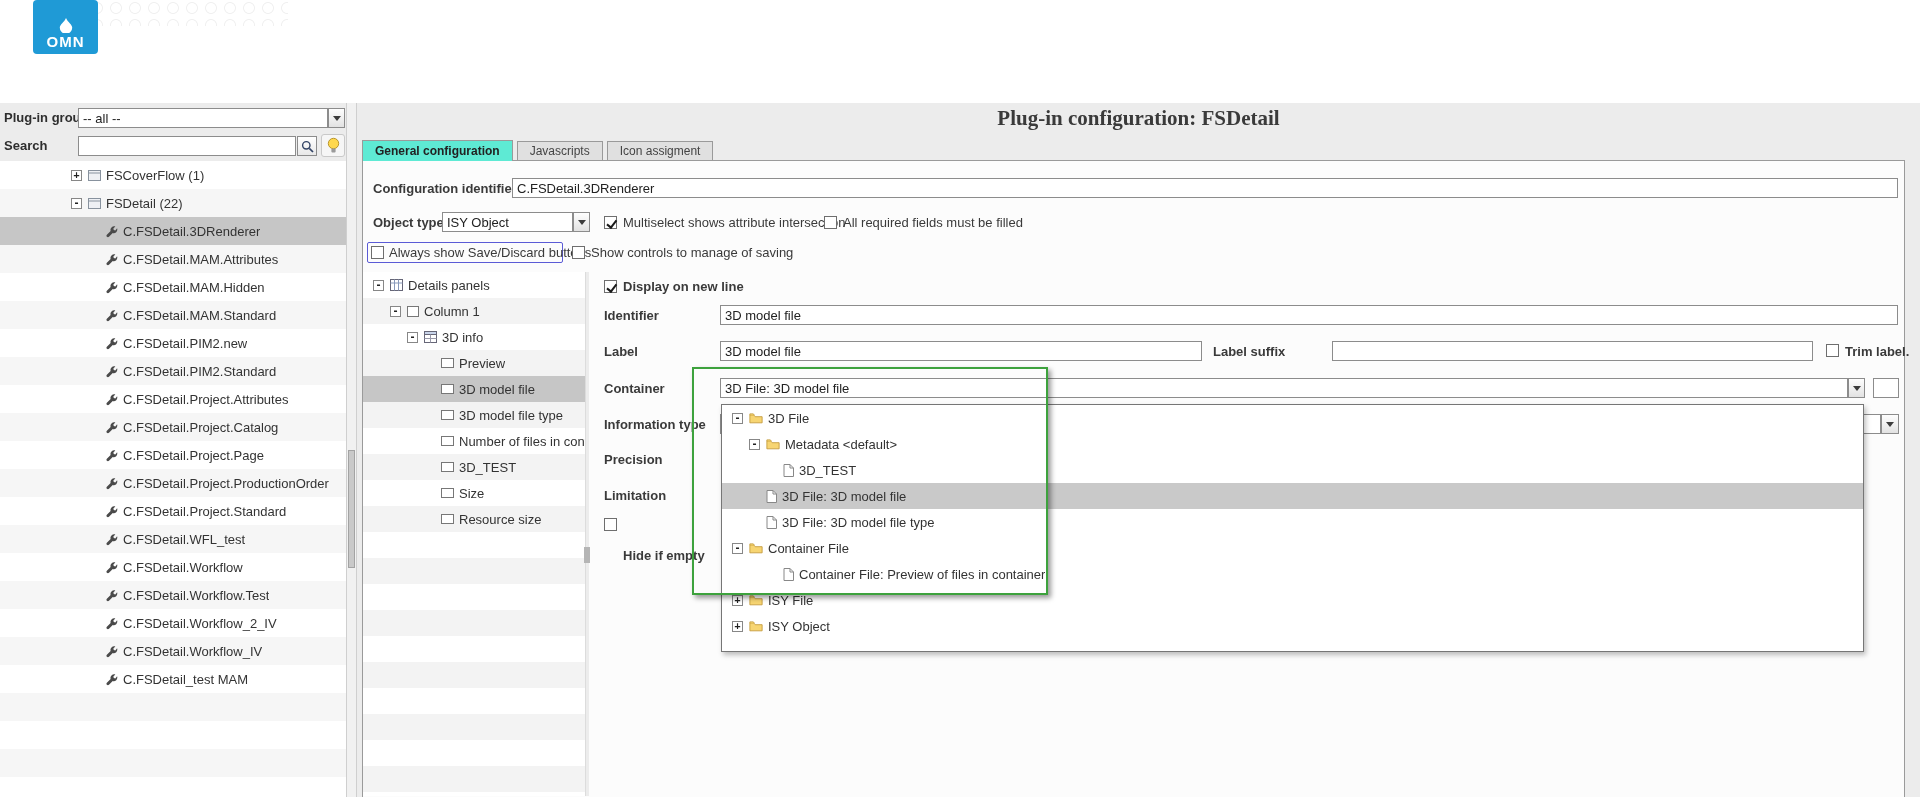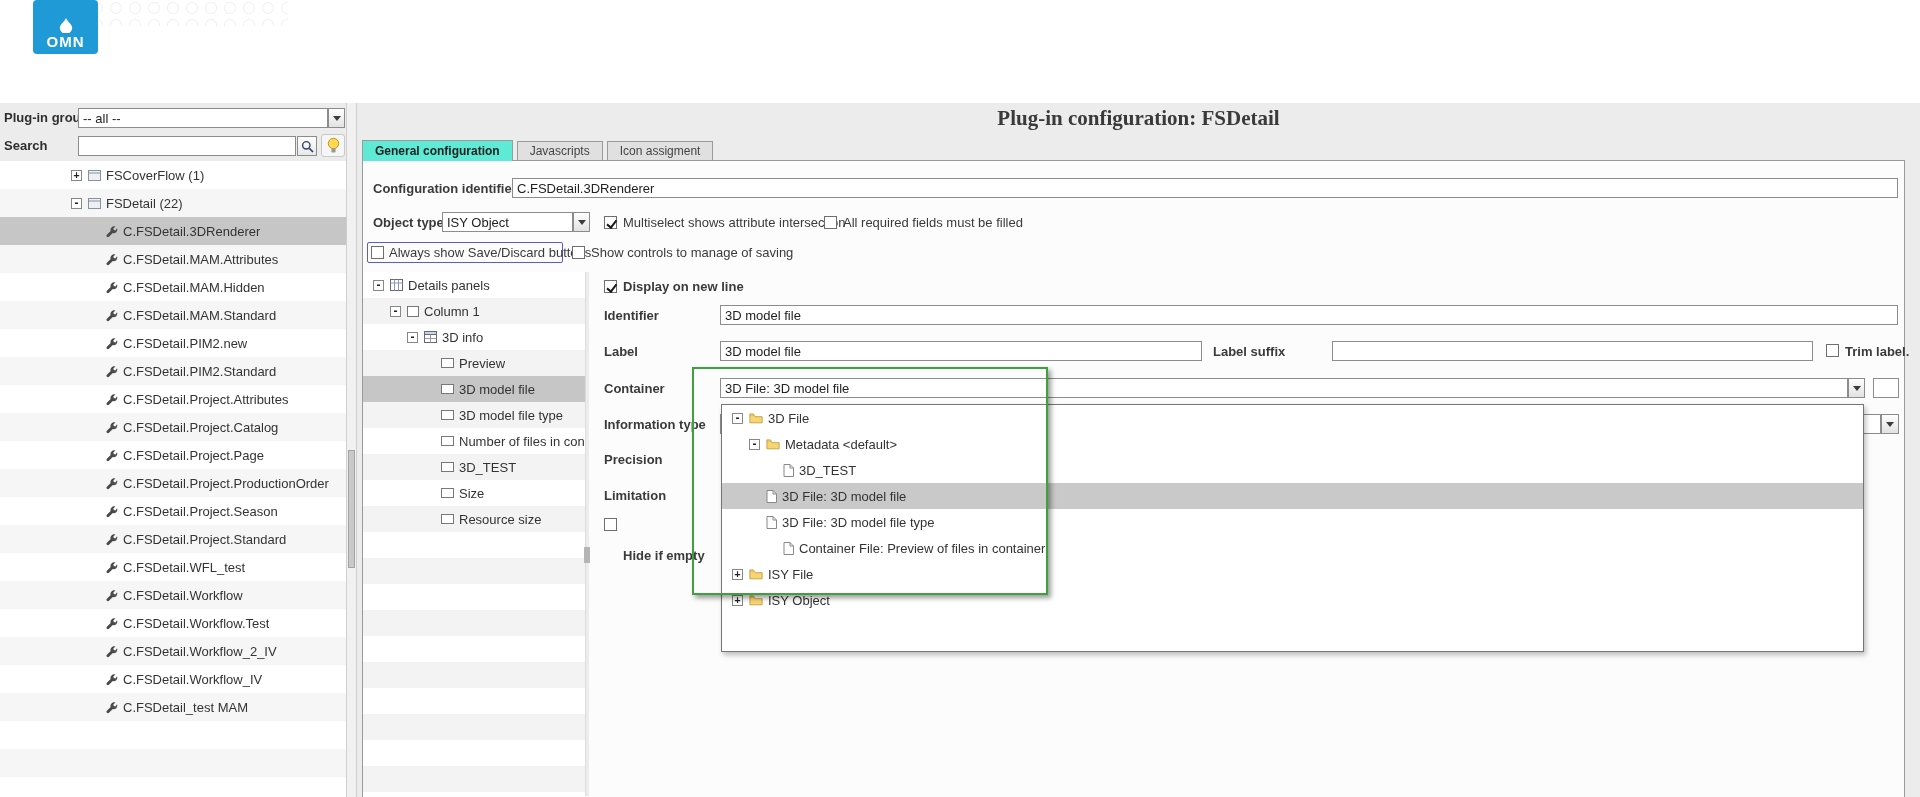--- a/index.html
+++ b/index.html
@@ -242,28 +242,20 @@
             <path fill="#4a4a4a" d="M14.9 4.1c.6 1.6.2 3.4-1.1 4.7-1.2 1.2-2.8 1.6-4.3 1.1l-4.6 4.6c-.7.7-1.9.7-2.6 0-.7-.7-.7-1.9 0-2.6l4.6-4.6c-.5-1.5-.1-3.1 1.1-4.3C9.3 1.7 11.1 1.3 12.7 1.9L10.3 4.3l.5 1.9 1.9.5 2.2-2.6z"></path>
           </svg>
           <span class="lab">C.FSDetail.Project.ProductionOrder</span>
         </div>
         <div class="trow" data-icon="wrench" style="--indent: 4;">
           <span class="exp"></span>
 
           <svg class="ic ic-wrench" width="13" height="13" viewBox="0 0 16 16">
             <path fill="#4a4a4a" d="M14.9 4.1c.6 1.6.2 3.4-1.1 4.7-1.2 1.2-2.8 1.6-4.3 1.1l-4.6 4.6c-.7.7-1.9.7-2.6 0-.7-.7-.7-1.9 0-2.6l4.6-4.6c-.5-1.5-.1-3.1 1.1-4.3C9.3 1.7 11.1 1.3 12.7 1.9L10.3 4.3l.5 1.9 1.9.5 2.2-2.6z"></path>
           </svg>
-          <span class="lab">C.FSDetail.Project.Season</span>
-        </div>
-        <div class="trow" data-icon="wrench" style="--indent: 4;">
-          <span class="exp"></span>
-
-          <svg class="ic ic-wrench" width="13" height="13" viewBox="0 0 16 16">
-            <path fill="#4a4a4a" d="M14.9 4.1c.6 1.6.2 3.4-1.1 4.7-1.2 1.2-2.8 1.6-4.3 1.1l-4.6 4.6c-.7.7-1.9.7-2.6 0-.7-.7-.7-1.9 0-2.6l4.6-4.6c-.5-1.5-.1-3.1 1.1-4.3C9.3 1.7 11.1 1.3 12.7 1.9L10.3 4.3l.5 1.9 1.9.5 2.2-2.6z"></path>
-          </svg>
           <span class="lab">C.FSDetail.Project.Standard</span>
         </div>
         <div class="trow" data-icon="wrench" style="--indent: 4;">
           <span class="exp"></span>
 
           <svg class="ic ic-wrench" width="13" height="13" viewBox="0 0 16 16">
             <path fill="#4a4a4a" d="M14.9 4.1c.6 1.6.2 3.4-1.1 4.7-1.2 1.2-2.8 1.6-4.3 1.1l-4.6 4.6c-.7.7-1.9.7-2.6 0-.7-.7-.7-1.9 0-2.6l4.6-4.6c-.5-1.5-.1-3.1 1.1-4.3C9.3 1.7 11.1 1.3 12.7 1.9L10.3 4.3l.5 1.9 1.9.5 2.2-2.6z"></path>
           </svg>
           <span class="lab">C.FSDetail.WFL_test</span>
         </div>
@@ -517,20 +509,29 @@
       </div>
       <div class="trow" data-icon="file" style="--indent: 1;">
         <span class="exp"></span>
 
         <svg class="ic ic-file" width="11" height="13" viewBox="0 0 11 13">
           <path d="M1 0.5 h6 L10.5 4 v8.5 H1 Z" fill="#fff" stroke="#888"></path>
           <path d="M7 0.5 V4 h3.5" fill="none" stroke="#888"></path>
         </svg>
         <span class="lab">3D File: 3D model file type</span>
       </div>
+      <div class="trow" data-expand="minus" data-icon="folder" style="--indent: 0;">
+        <span class="exp"></span>
+        <svg class="ic ic-folder" width="14" height="12" viewBox="0 0 16 13">
+          <path d="M1 3 h4.5 l1.5 2 H15 V12 H1 Z" fill="#f7d572" stroke="#c49a3a"></path>
+          <path d="M1 3 V1.8 h4 l1 1.2" fill="#f7d572" stroke="#c49a3a"></path>
+        </svg>
+
+        <span class="lab">Container File</span>
+      </div>
       <div class="trow" data-icon="file" style="--indent: 2;">
         <span class="exp"></span>
 
         <svg class="ic ic-file" width="11" height="13" viewBox="0 0 11 13">
           <path d="M1 0.5 h6 L10.5 4 v8.5 H1 Z" fill="#fff" stroke="#888"></path>
           <path d="M7 0.5 V4 h3.5" fill="none" stroke="#888"></path>
         </svg>
         <span class="lab">Container File: Preview of files in container</span>
       </div>
       <div class="trow" data-expand="plus" data-icon="folder" style="--indent: 0;">

